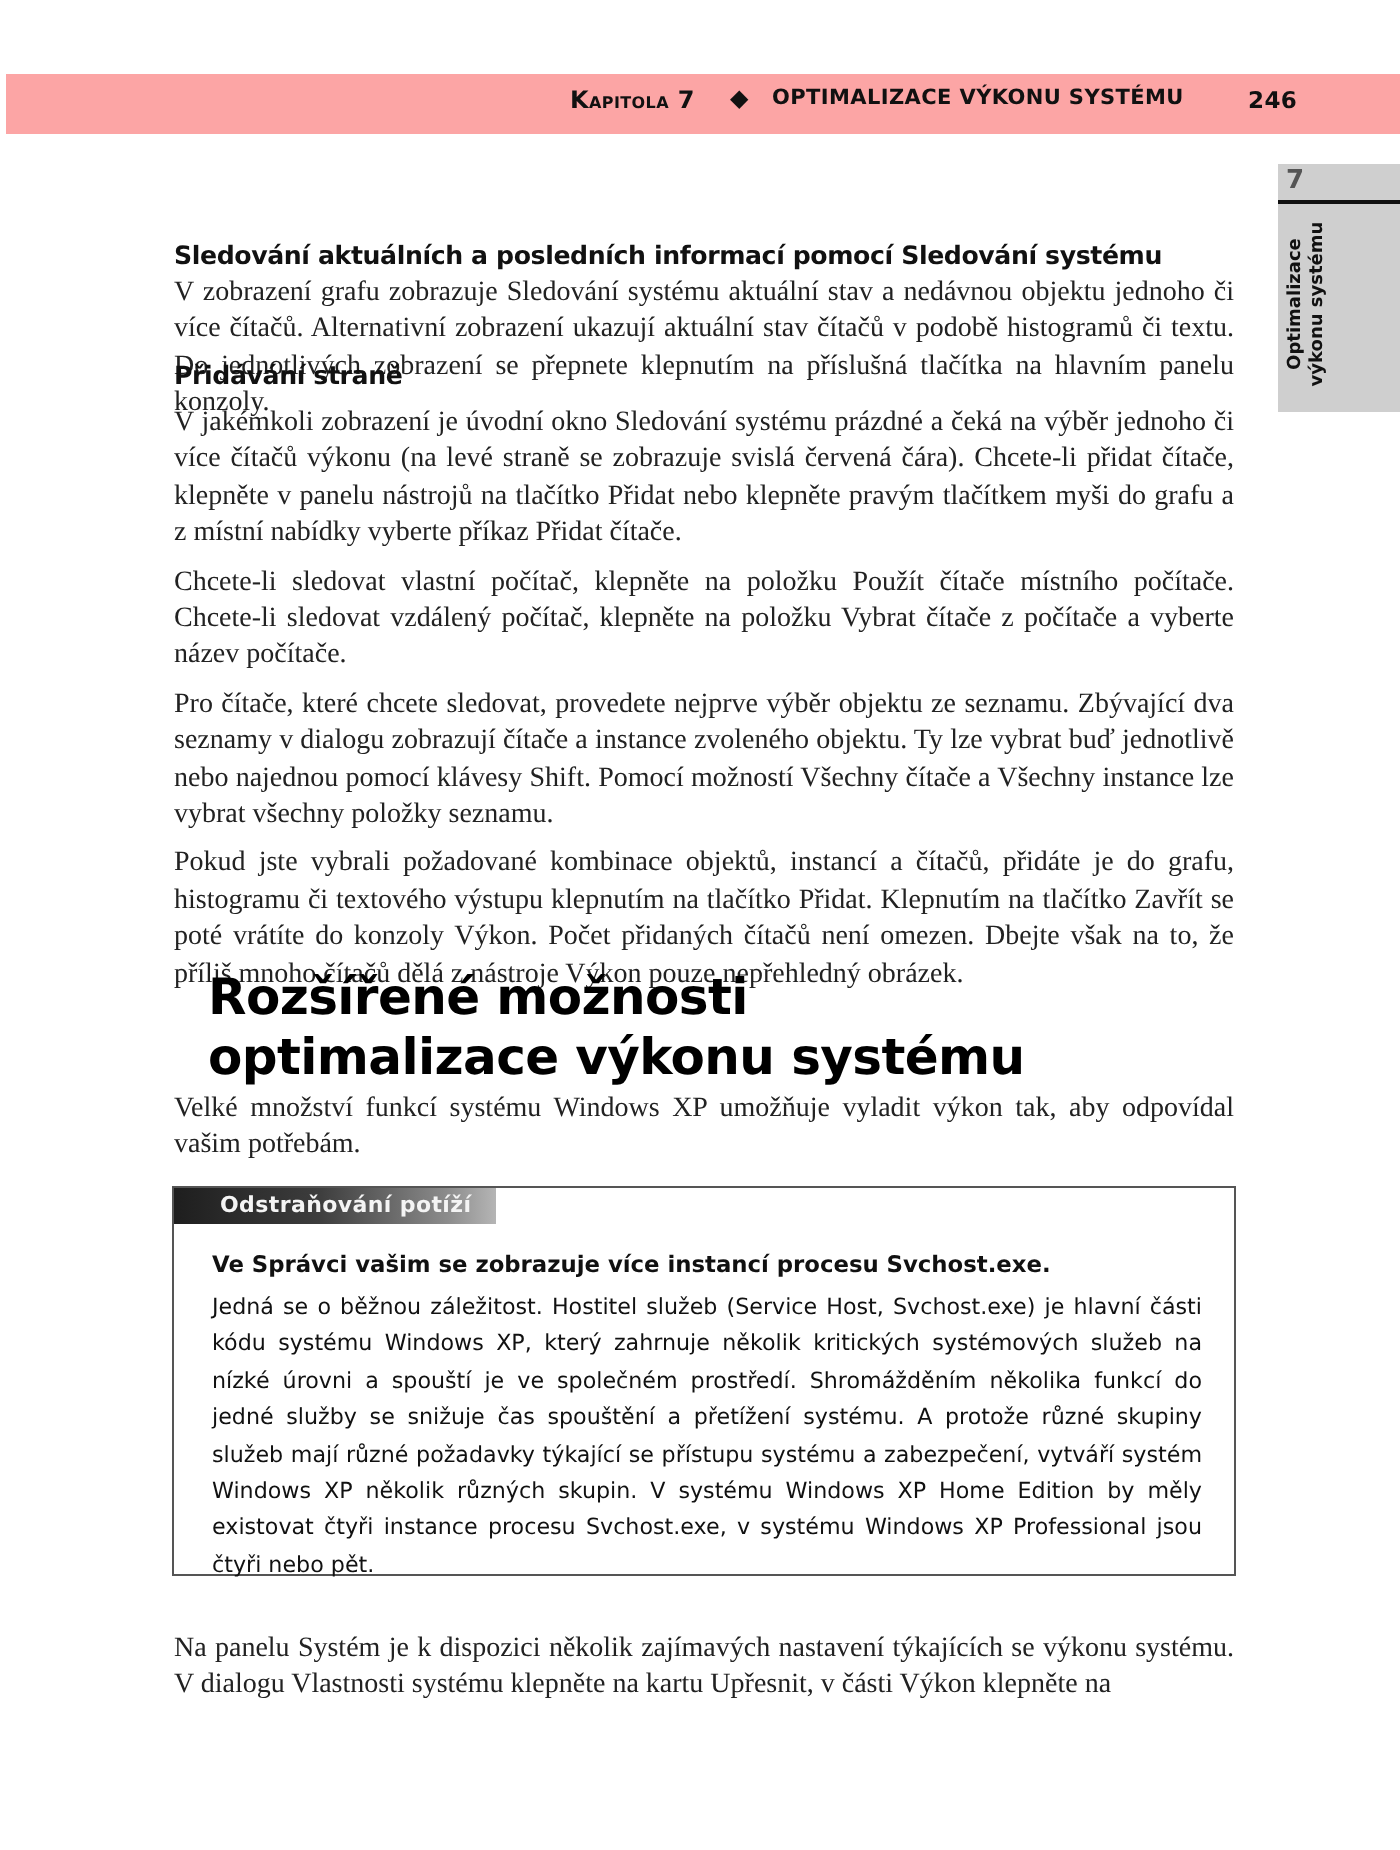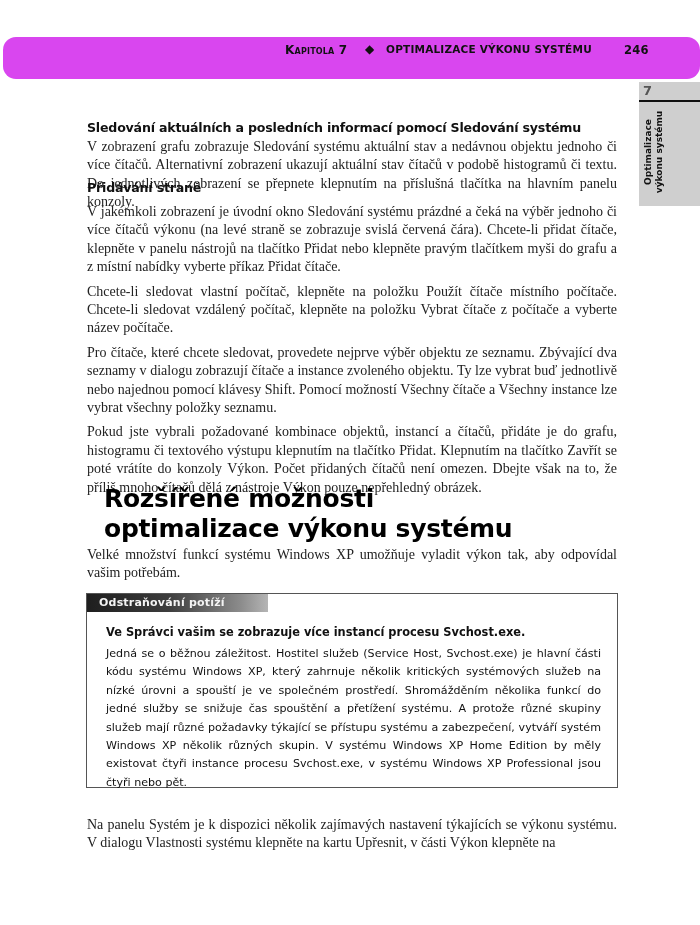--- a/index.html
+++ b/index.html
@@ -1,23 +1,23 @@
 <!DOCTYPE html>
 <html><head>
   <meta charset="utf-8">
   <style>
     * { box-sizing: border-box; margin: 0; padding: 0; }
     html, body { width: 700px; height: 925px; background: #ffffff; overflow: hidden; }
     body { position: relative; font-family: "Liberation Serif", serif; color: #1a1a1a; }
 
     .running-head {
-      position: absolute; left: 3px; top: 37px; width: 697px; height: 42px;
-      background: #d946ef;
+      position: absolute; left: 3px; top: 37px; width: 697px; height: 30px;
+      background: #fca5a5;
       font-family: "DejaVu Sans", sans-serif; font-weight: bold;
-      font-size: 11px; letter-spacing: 0.2px; color: #111; border-radius: 13px;
+      font-size: 11px; letter-spacing: 0.2px; color: #111;
     }
     .running-head .chapter { position: absolute; left: 282px; top: 6px; font-variant: small-caps; font-size: 12px; }
     .running-head .diamond { position: absolute; left: 362px; top: 5px; font-size: 12px; }
     .running-head .title { position: absolute; left: 383px; top: 6px; text-transform: uppercase; font-size: 10.5px; }
     .running-head .page-no { position: absolute; left: 621px; top: 6px; font-size: 11.5px; }
 
     .thumb-tab {
       position: absolute; left: 639px; top: 82px; width: 61px; height: 124px;
       background: #cfcfcf;
     }
@@ -53,24 +53,24 @@
       font-family: "DejaVu Sans", sans-serif; font-weight: bold;
       font-size: 25px; line-height: 30px; color: #000; letter-spacing: -0.3px; margin-left: 16px;
     }
     .intro { position: absolute; left: 87px; top: 546px; width: 530px; }
 
     .trouble-box {
       position: absolute; left: 86px; top: 593px; width: 532px; height: 195px;
       border: 1.5px solid #555; background: #fff;
     }
     .trouble-label {
-      position: absolute; left: 0; top: 0; width: 181px; height: 18px;
+      position: absolute; left: 0; top: 0; width: 161px; height: 18px;
       background: linear-gradient(to right, #1e1e1e 0%, #3d3d3d 45%, #8c8c8c 85%, #b5b5b5 100%);
       color: #f4f4f4; font-family: "DejaVu Sans", sans-serif; font-weight: bold;
-      font-size: 11px; padding: 2px 0 0 12px; letter-spacing: 0.2px;
+      font-size: 11px; padding: 2px 0 0 23px; letter-spacing: 0.2px;
     }
     .trouble-q {
       position: absolute; left: 19px; top: 31px; width: 500px;
       font-family: "DejaVu Sans", sans-serif; font-weight: bold; font-size: 11.4px; color: #111;
     }
     .trouble-a {
       position: absolute; left: 19px; top: 51px; width: 495px;
       font-family: "DejaVu Sans", sans-serif; font-size: 11.1px; line-height: 18.4px;
       color: #111; text-align: justify;
     }

